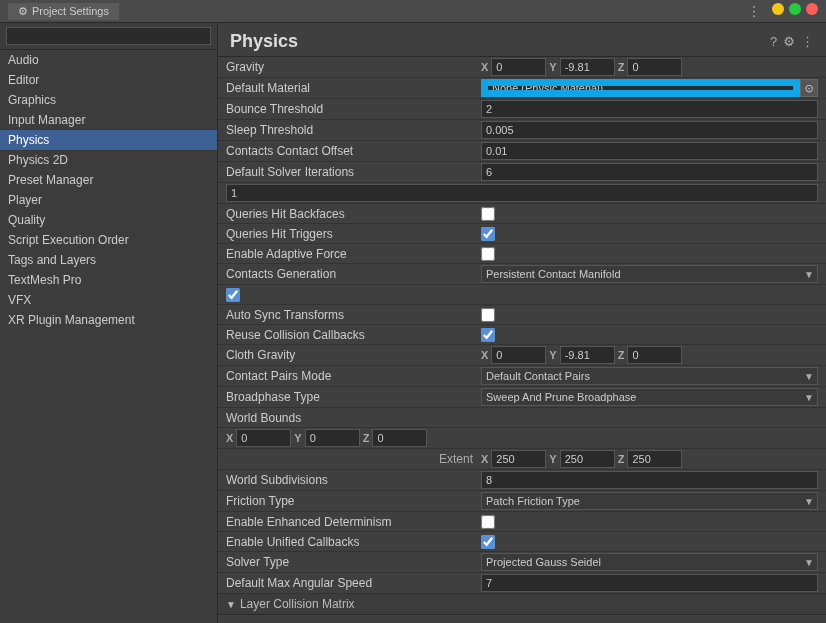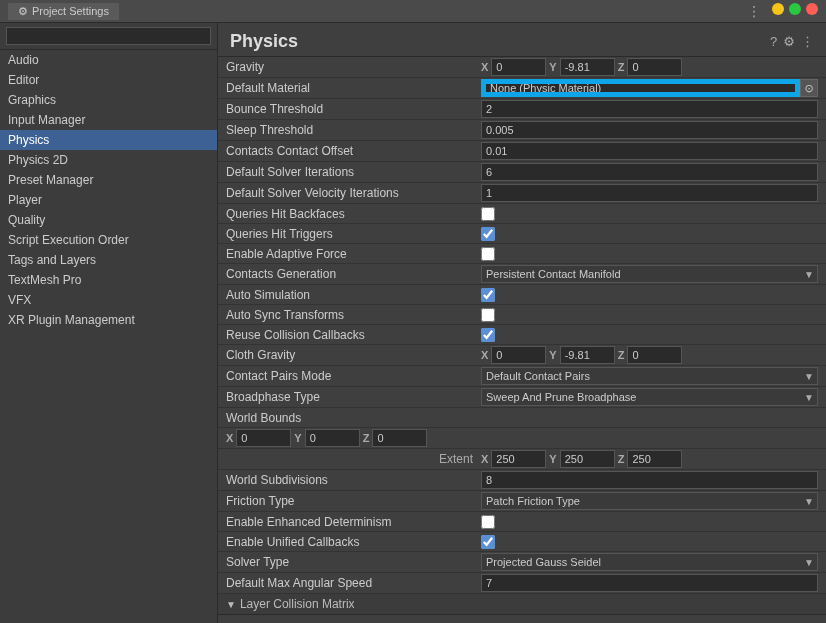--- a/index.html
+++ b/index.html
@@ -234,21 +234,21 @@
 
     
     .material-row {
       display: flex;
       align-items: center;
       flex: 1;
     }
     .material-input {
       flex: 1;
       background: #2a2a2a;
-      border: 5px solid #0ea5e9;
+      border: 7px solid #0ea5e9;
       color: #ccc;
       padding: 1px 4px;
       font-size: 11px;
       height: 18px;
       outline: none;
     }
     .material-btn {
       width: 18px;
       height: 18px;
       background: #555;
@@ -379,21 +379,20 @@
       </div>
 
       <div class="settings-row">
         <div class="settings-label">Default Solver Iterations</div>
         <div class="settings-value">
           <input type="text" class="text-input text-input-full" value="6" style="">
         </div>
       </div>
 
       <div class="settings-row">
-        <div class="settings-label">Default Solver Velocity Iterations</div>
         <div class="settings-value">
           <input type="text" class="text-input text-input-full" value="1" style="">
         </div>
       </div>
 
       <div class="settings-row">
         <div class="settings-label">Queries Hit Backfaces</div>
         <div class="settings-value">
           <input type="checkbox" class="checkbox-input" style="">
         </div>
@@ -420,21 +419,20 @@
             <select class="dropdown-select dropdown-full">
               <option>Legacy Contact Generation</option>
               <option selected="">Persistent Contact Manifold</option>
             </select>
             <span class="dropdown-arrow">▼</span>
           </div>
         </div>
       </div>
 
       <div class="settings-row">
-        <div class="settings-label">Auto Simulation</div>
         <div class="settings-value">
           <input type="checkbox" class="checkbox-input" checked="" style="">
         </div>
       </div>
 
       <div class="settings-row">
         <div class="settings-label">Auto Sync Transforms</div>
         <div class="settings-value">
           <input type="checkbox" class="checkbox-input" style="">
         </div>

